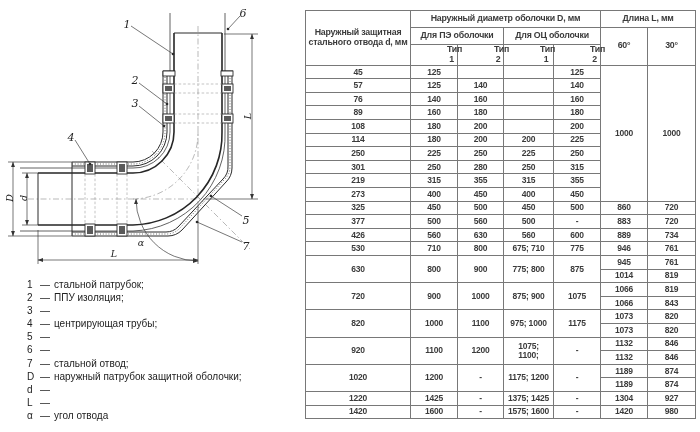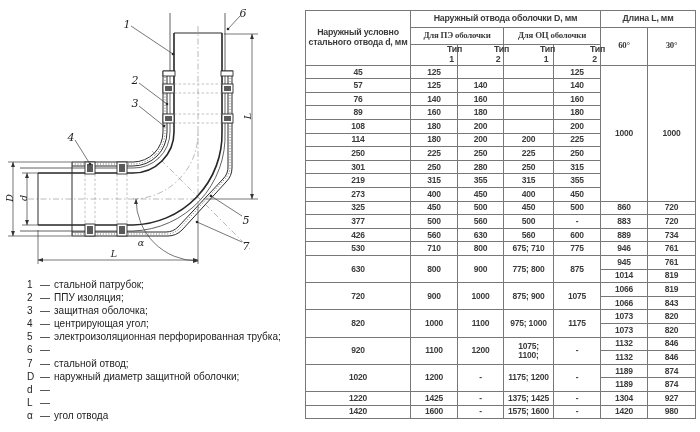--- a/index.html
+++ b/index.html
@@ -29,21 +29,21 @@
 
   
   table.spec{position:absolute;left:305px;top:10px;width:390px;height:403px;
              border-collapse:collapse;table-layout:fixed;
              font-family:"Liberation Sans",sans-serif;color:#3b3b3b;
              letter-spacing:-0.2px;}
   table.spec th,table.spec td{border:1px solid #787878;text-align:center;
              vertical-align:middle;padding:0 1px;}
   table.spec th{font-size:8.8px;font-weight:700;line-height:1.12;}
   table.spec thead tr:nth-child(1) th{height:16px;}
-  table.spec thead tr:nth-child(2) th{height:16px;font-family:Liberation Serif, serif;}
+  table.spec thead tr:nth-child(2) th{height:16px;}
   table.spec thead tr:nth-child(3) th{height:15px;padding-left:36px;}
   table.spec td{font-size:8.5px;font-weight:700;height:12.6px;line-height:1.05;
              white-space:pre-line;}
 </style>
 </head>
 <body>
 
 <div class="stage">
 
   <svg class="drw" viewBox="0 0 300 280">
@@ -173,45 +173,43 @@
         <span class="txt">стальной патрубок;</span>
       </div>
       <div class="line">
         <span class="sym">2</span>
         <span class="dash">—</span>
         <span class="txt">ППУ изоляция;</span>
       </div>
       <div class="line">
         <span class="sym">3</span>
         <span class="dash">—</span>
-        <span class="txt">защитная оболочка;</span>
       </div>
       <div class="line">
         <span class="sym">4</span>
         <span class="dash">—</span>
-        <span class="txt">центрирующая угол;</span>
+        <span class="txt">центрирующая трубы;</span>
       </div>
       <div class="line">
         <span class="sym">5</span>
         <span class="dash">—</span>
-        <span class="txt">электроизоляционная перфорированная трубка;</span>
       </div>
       <div class="line">
         <span class="sym">6</span>
         <span class="dash">—</span>
       </div>
       <div class="line">
         <span class="sym">7</span>
         <span class="dash">—</span>
         <span class="txt">стальной отвод;</span>
       </div>
       <div class="line">
         <span class="sym">D</span>
         <span class="dash">—</span>
-        <span class="txt">наружный диаметр защитной оболочки;</span>
+        <span class="txt">наружный патрубок защитной оболочки;</span>
       </div>
       <div class="line">
         <span class="sym">d</span>
         <span class="dash">—</span>
       </div>
       <div class="line">
         <span class="sym">L</span>
         <span class="dash">—</span>
       </div>
       <div class="line">
@@ -226,22 +224,22 @@
       <col style="width:105px">
         <col style="width:47px">
         <col style="width:46px">
       <col style="width:50px">
         <col style="width:47px">
         <col style="width:47px">
         <col style="width:48px">
     </colgroup>
     <thead>
       <tr>
-        <th rowspan="3">Наружный условно стального отвода d, мм</th>
-        <th colspan="4">Наружный отвода оболочки D, мм</th>
+        <th rowspan="3">Наружный защитная стального отвода d, мм</th>
+        <th colspan="4">Наружный диаметр оболочки D, мм</th>
         <th colspan="2">Длина L, мм</th>
       </tr>
       <tr>
         <th colspan="2">Для ПЭ оболочки</th>
         <th colspan="2">Для ОЦ оболочки</th>
         <th rowspan="2">60°</th>
         <th rowspan="2">30°</th>
       </tr>
       <tr>
         <th>Тип 1</th>

